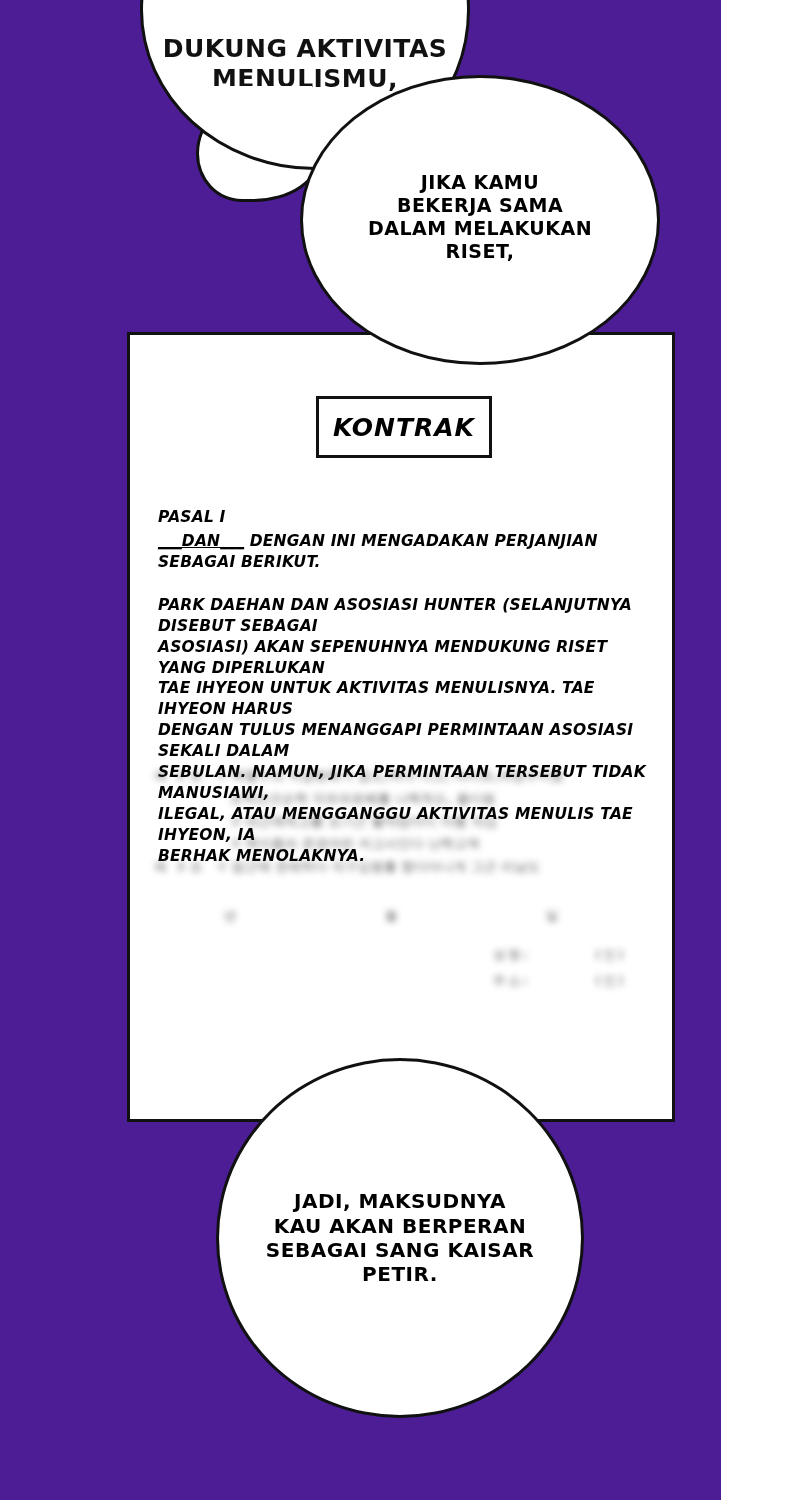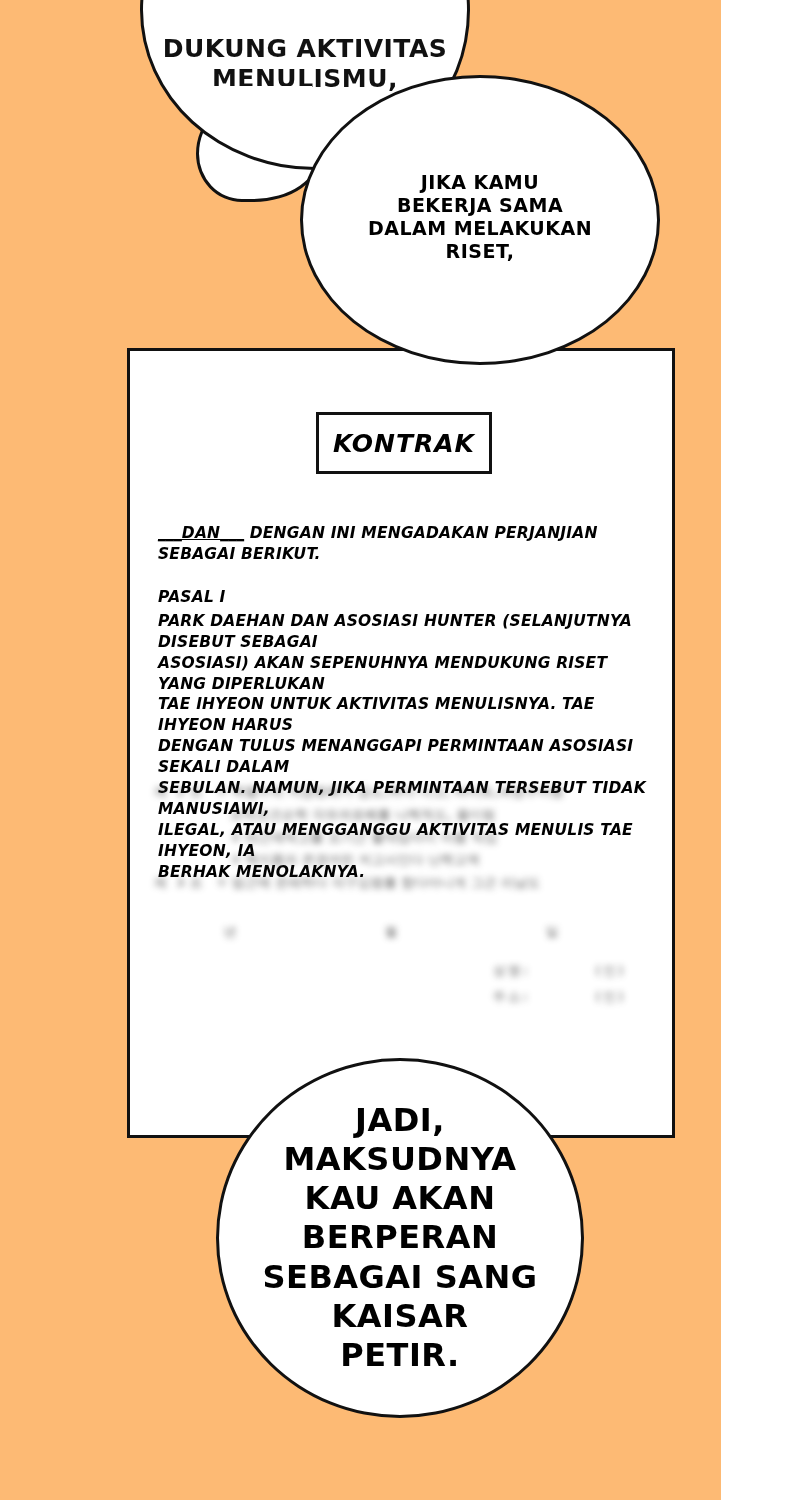--- a/index.html
+++ b/index.html
@@ -15,21 +15,21 @@
     font-family: "Liberation Sans", sans-serif;
     color: #000000;
   }
 
   #page {
     position: absolute;
     left: 0;
     top: 0;
     width: 721px;
     height: 1500px;
-    background: #fdba74;
+    background: #4c1d95;
   }
 
   
   .balloon {
     position: absolute;
     box-sizing: border-box;
     background: #ffffff;
     border: 3px solid #111111;
     border-radius: 50%;
     display: flex;
@@ -100,29 +100,29 @@
 
   
   #balloon-three {
     left: 216px;
     top: 1058px;
     width: 368px;
     height: 360px;
     z-index: 8;
   }
   #balloon-three .txt {
-    font-size: 32px;
+    font-size: 20px;
     padding: 0 22px;
   }
 
   
   #contract-panel {
     position: absolute;
     left: 127px;
-    top: 348px;
+    top: 332px;
     width: 548px;
     height: 790px;
     box-sizing: border-box;
     border: 3px solid #111111;
     background: #ffffff;
     z-index: 3;
   }
 
   #contract-title-box {
     position: absolute;
@@ -232,24 +232,24 @@
 RISET,</div>
   </div>
 
   <div id="contract-panel">
 
     <div id="contract-title-box">
       <div class="t">KONTRAK</div>
     </div>
 
     <div id="contract-body">
+      <div class="cb-line" id="contract-clause-label">PASAL I</div>
       <div class="cb-line" id="contract-intro">
         <span class="ul">___DAN___</span><span> DENGAN INI MENGADAKAN PERJANJIAN SEBAGAI BERIKUT.</span>
       </div>
-      <div class="cb-line" id="contract-clause-label">PASAL I</div>
       <div class="cb-line" id="contract-clause-text">PARK DAEHAN DAN ASOSIASI HUNTER (SELANJUTNYA DISEBUT SEBAGAI
 ASOSIASI) AKAN SEPENUHNYA MENDUKUNG RISET YANG DIPERLUKAN
 TAE IHYEON UNTUK AKTIVITAS MENULISNYA. TAE IHYEON HARUS
 DENGAN TULUS MENANGGAPI PERMINTAAN ASOSIASI SEKALI DALAM
 SEBULAN. NAMUN, JIKA PERMINTAAN TERSEBUT TIDAK MANUSIAWI,
 ILEGAL, ATAU MENGGANGGU AKTIVITAS MENULIS TAE IHYEON, IA
 BERHAK MENOLAKNYA.</div>
     </div>
 
     <div id="blur-block">

